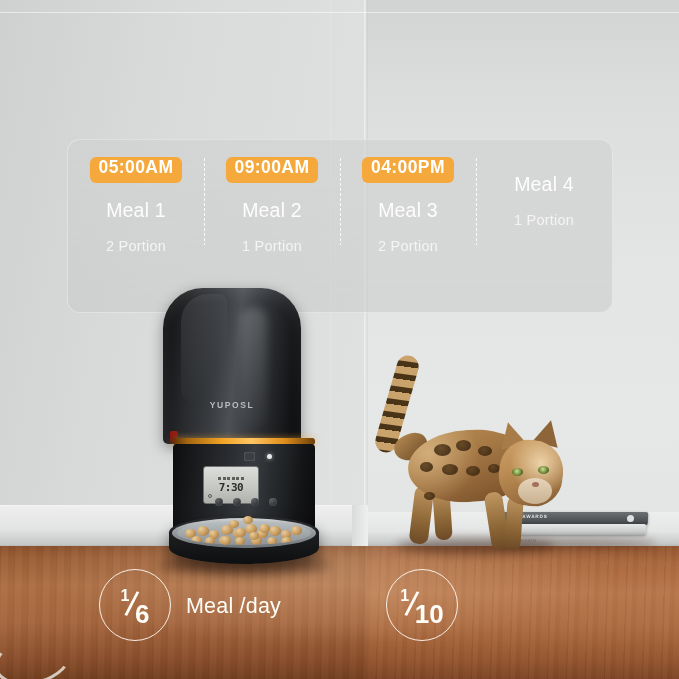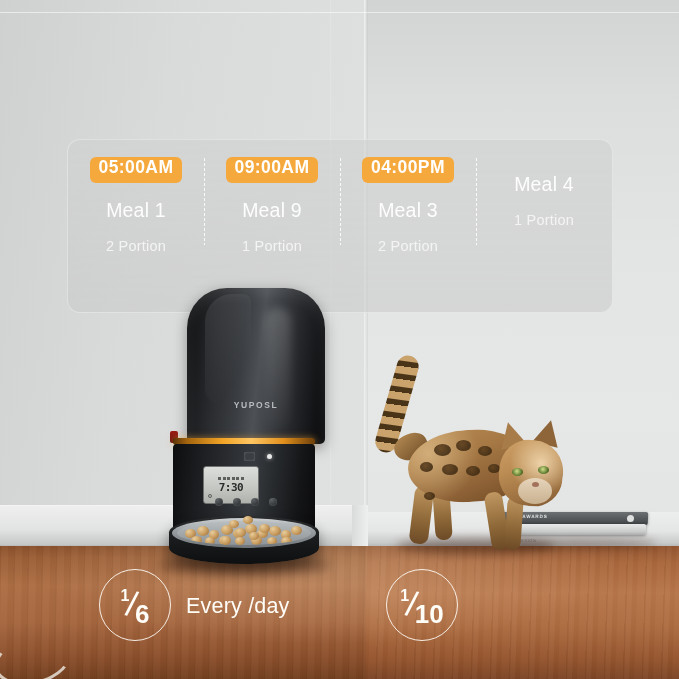--- a/index.html
+++ b/index.html
@@ -109,21 +109,21 @@
     letter-spacing:.2px;
   }
   .portion-label {
     margin-top:16px; font-size:14.5px; color:#f4f4f4; font-weight:400;
     letter-spacing:.2px;
   }
 
   
   .feeder { position:absolute; left:163px; top:288px; width:162px; height:282px; }
   .feeder-lid {
-    position:absolute; left:24px; top:0; width:138px; height:156px;
+    position:absolute; left:0; top:0; width:138px; height:156px;
     border-radius:40px 40px 5px 5px;
     background:
       linear-gradient(96deg,
         #0e0e0f 0%, #17181a 8%, #2a2c2f 24%, #3a3d41 40%,
         #4d5155 52%, #3b3e42 63%, #232528 78%, #111214 92%, #08090a 100%);
     box-shadow:inset 0 5px 14px rgba(255,255,255,.10), 0 4px 14px rgba(0,0,0,.35);
   }
   .feeder-lid::after {
     content:""; position:absolute; left:18px; top:6px; width:46px; height:110px;
     border-radius:36px 10px 40px 20px;
@@ -372,21 +372,21 @@
   </div>
 
   <div class="schedule-card">
     <div class="sched-col">
       <div class="time-badge">05:00AM</div>
       <div class="meal-label">Meal 1</div>
       <div class="portion-label">2 Portion</div>
     </div>
     <div class="sched-col">
       <div class="time-badge">09:00AM</div>
-      <div class="meal-label">Meal 9</div>
+      <div class="meal-label">Meal 2</div>
       <div class="portion-label">1 Portion</div>
     </div>
     <div class="sched-col">
       <div class="time-badge">04:00PM</div>
       <div class="meal-label">Meal 3</div>
       <div class="portion-label">2 Portion</div>
     </div>
     <div class="sched-col">
       <div class="meal-label">Meal 4</div>
       <div class="portion-label">1 Portion</div>
@@ -495,21 +495,21 @@
 
   <div class="feature f1">
     <div class="fraction-circle">
       <div class="frac">
         <span class="num">1</span>
         <span class="slash">/</span>
         <span class="den">6</span>
       </div>
     </div>
     <div class="feature-text">
-      <div class="feature-unit">Every /day</div>
+      <div class="feature-unit">Meal /day</div>
     </div>
   </div>
 
   <div class="feature f2">
     <div class="fraction-circle">
       <div class="frac">
         <span class="num">1</span>
         <span class="slash">/</span>
         <span class="den">10</span>
       </div>

